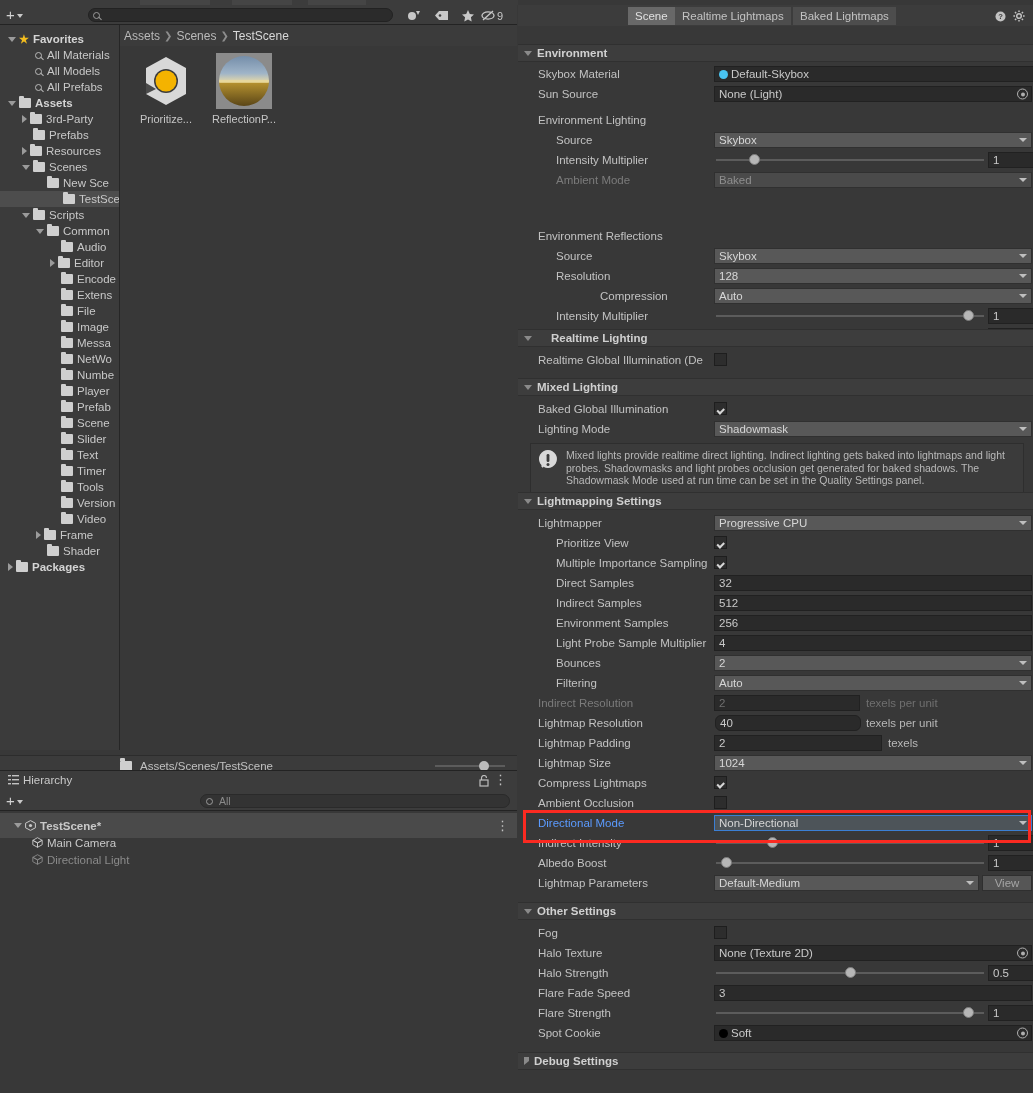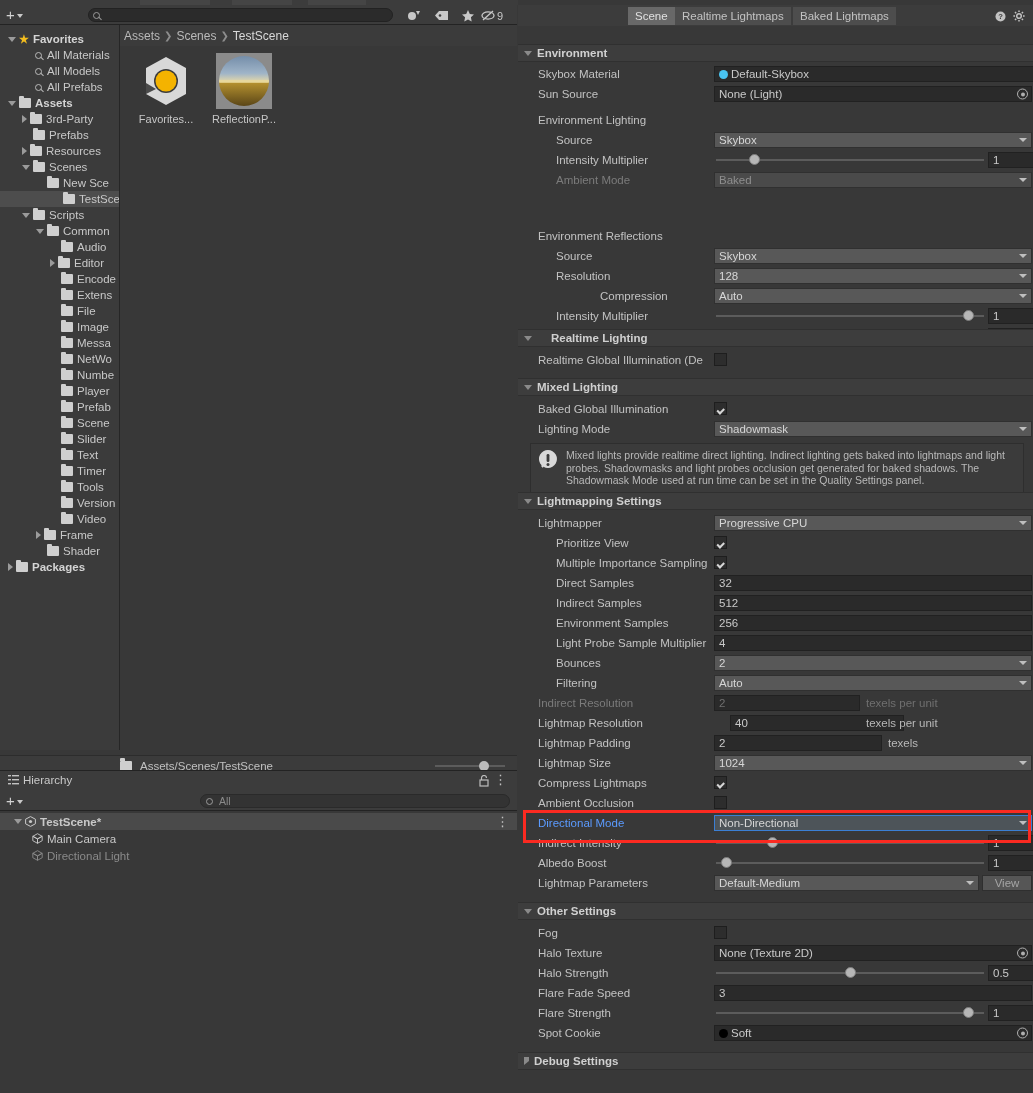--- a/index.html
+++ b/index.html
@@ -101,21 +101,21 @@
   .projfooter{position:absolute;left:0;top:750px;width:517px;height:20px;background:#3b3b3b;border-top:1px solid #2c2c2c;display:flex;align-items:center;}
   .projfooter .pth{position:absolute;left:120px;display:flex;align-items:center;gap:4px;color:#c0c0c0;font-size:11.5px;}
   .zoomsl{position:absolute;right:10px;width:70px;height:12px;}
 
   
   .hier{position:absolute;left:0;top:770px;width:517px;height:323px;background:#383838;border-top:1px solid #232323;}
   .hiertab{position:absolute;left:0;top:0;width:517px;height:20px;background:#3c3c3c;}
   .hiertab .tabname{position:absolute;left:8px;top:3px;display:flex;align-items:center;gap:4px;color:#c9c9c9;font-size:11.5px;}
   .hiertoolbar{position:absolute;left:0;top:20px;width:517px;height:20px;background:#3c3c3c;border-bottom:1px solid #232323;}
   .hsearch{position:absolute;left:200px;top:3px;width:310px;height:14px;background:#333;border:1px solid #2a2a2a;border-radius:7px;display:flex;align-items:center;padding-left:18px;color:#8b8b8b;font-size:10.5px;}
-  .hrow{position:absolute;left:0;width:517px;height:17px;display:flex;align-items:center;font-size:11.5px;color:#c9c9c9;}
+  .hrow{position:absolute;left:0;width:517px;height:25px;display:flex;align-items:center;font-size:11.5px;color:#c9c9c9;}
   .hrow.sel{background:#4a4a4a;}
   .hrow.dim{color:#8a8a8a;}
   .cube{width:11px;height:11px;margin-right:4px;flex:0 0 auto;}
 
   
   .lightwin{position:absolute;left:518px;top:0;width:515px;height:1093px;background:#383838;}
   .lwtabbar{position:absolute;left:0;top:5px;width:515px;height:21px;background:#3c3c3c;}
   .lwtab{position:absolute;top:2px;height:18px;display:flex;align-items:center;padding:0 7px;font-size:11.5px;color:#c3c3c3;background:#4d4d4d;}
   .lwtab.active{background:#686868;color:#e0e0e0;}
   .lwbody{position:absolute;left:0;top:26px;width:515px;height:1067px;background:#383838;}
@@ -369,21 +369,21 @@
 
         <div class="assetitem" style="left:8px;top:28px;">
           <div class="thumb">
             <svg width="56" height="56" viewBox="0 0 56 56">
               <path d="M28 4 L48 15 L48 41 L28 52 L8 41 L8 15 Z" fill="#d8d8d8"></path>
               <path d="M8 41 L8 30 L18 36 Z" fill="#4a4a4a"></path>
               <circle cx="28" cy="28" r="12" fill="#3b3b3b"></circle>
               <circle cx="28" cy="28" r="10.5" fill="#f4b300"></circle>
             </svg>
           </div>
-          <div class="nm">Favorites...</div>
+          <div class="nm">Prioritize...</div>
         </div>
 
         <div class="assetitem" style="left:86px;top:28px;">
           <div class="thumb">
             <svg width="56" height="56" viewBox="0 0 56 56">
               <rect x="0" y="0" width="56" height="56" fill="#8b8b8b"></rect>
               <defs>
                 <linearGradient id="sky" x1="0" y1="0" x2="0" y2="1">
                   <stop offset="0%" stop-color="#6d87a4"></stop>
                     <stop offset="70%" stop-color="#9fb4c8"></stop>
@@ -644,21 +644,21 @@
         <div class="popup" style="position: absolute; left: 196px; top: 649px; width: 318px;">
           <span>Auto</span>
           <span class="arrow"></span>
         </div>
         <div class="lbl dim" style="position: absolute; left: 20px; top: 671px;">Indirect Resolution</div>
         <div class="field" style="position: absolute; left: 196px; top: 669px; width: 146px; color: rgb(111, 111, 111);">
           <span>2</span>
         </div>
         <div class="unit dim" style="left: 348px; top: 671px;">texels per unit</div>
         <div class="lbl" style="position: absolute; left: 20px; top: 691px;">Lightmap Resolution</div>
-        <div class="field" style="position: absolute; left: 212px; top: 689px; width: 174px;">
+        <div class="field" style="position: absolute; left: 197px; top: 689px; width: 146px; border-radius: 6px;">
           <span>40</span>
         </div>
         <div class="unit" style="left: 348px; top: 691px;">texels per unit</div>
         <div class="lbl" style="position: absolute; left: 20px; top: 711px;">Lightmap Padding</div>
         <div class="field" style="position: absolute; left: 196px; top: 709px; width: 168px;">
           <span>2</span>
         </div>
         <div class="unit" style="left: 370px; top: 711px;">texels</div>
         <div class="lbl" style="position: absolute; left: 20px; top: 731px;">Lightmap Size</div>
         <div class="popup" style="position: absolute; left: 196px; top: 729px; width: 318px;">

